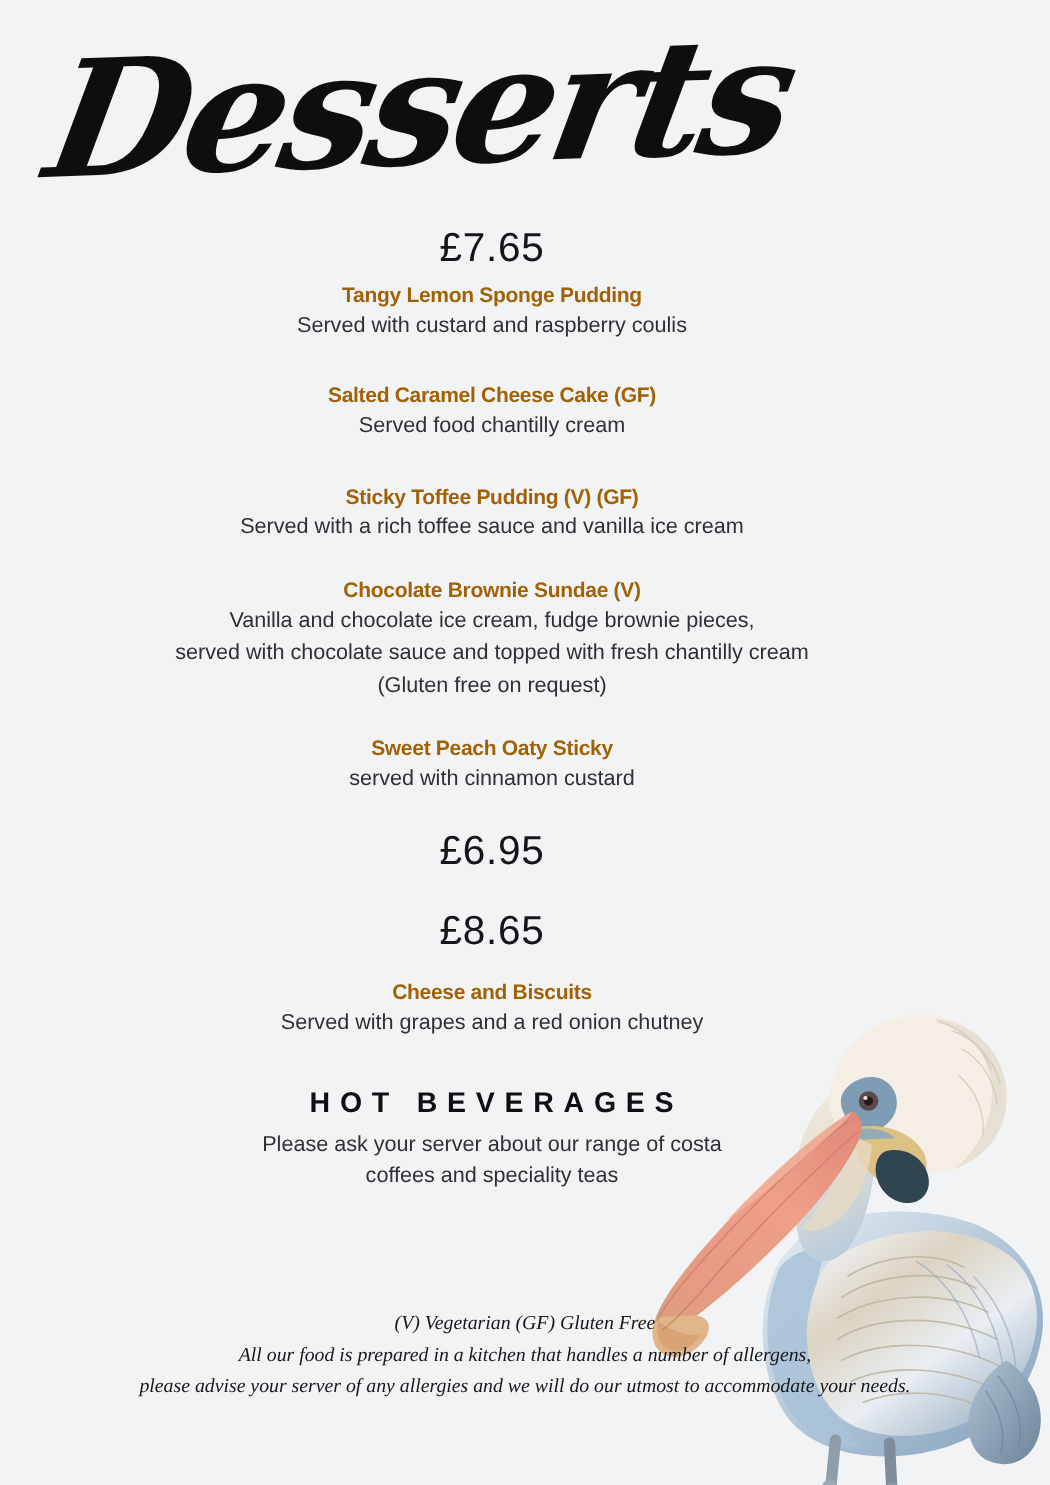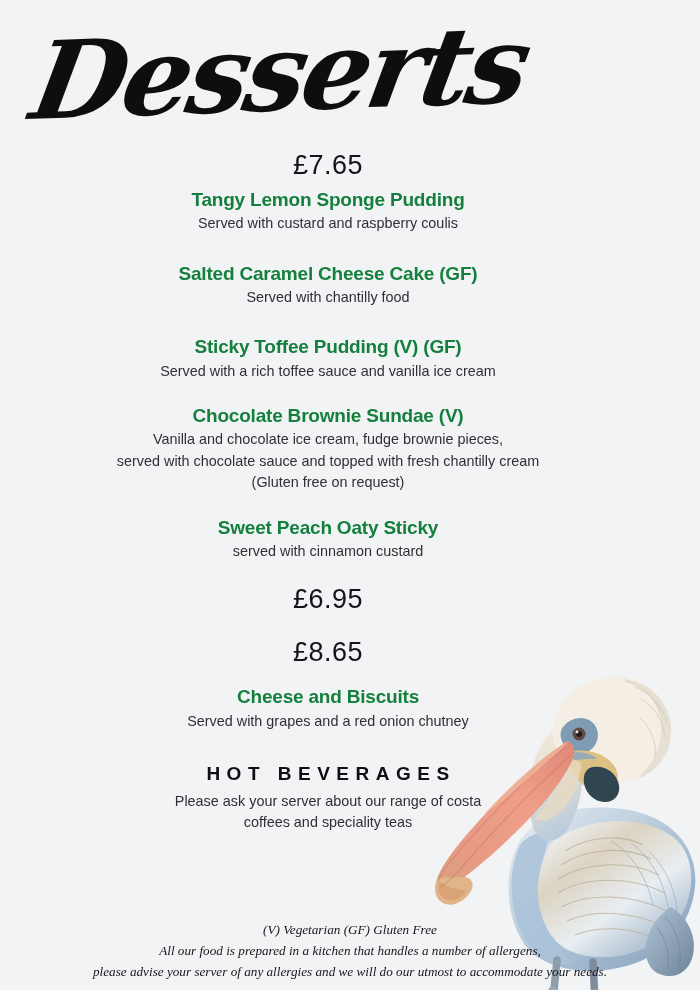--- a/index.html
+++ b/index.html
@@ -49,23 +49,23 @@
     letter-spacing:0.5px;
     color:#141518;
     line-height:1.18;
   }
 
   .item { margin-top:6px; }
 
   .item-name {
     font-family:"Liberation Sans", sans-serif;
     font-weight:bold;
-    font-size:19px;
+    font-size:14px;
     letter-spacing:-0.2px;
-    color:#15803d;
+    color:#a16207;
     line-height:1.28;
   }
 
   .item-desc {
     font-family:"Liberation Sans", sans-serif;
     font-weight:400;
     font-size:14.4px;
     color:#2e3033;
     line-height:1.42;
     margin-top:1px;
@@ -91,21 +91,21 @@
     font-family:"Liberation Sans", sans-serif;
     font-size:14.4px;
     color:#2e3033;
     line-height:1.45;
     margin-top:6px;
   }
 
   
   .footer {
     position:absolute;
-    left:0; top:920px;
+    left:0; top:872px;
     width:700px;
     text-align:center;
     font-family:"Liberation Serif", serif;
     font-style:italic;
     font-size:13.2px;
     color:#16171a;
     line-height:1.58;
   }
   .footer div { white-space:nowrap; }
 
@@ -134,21 +134,21 @@
 
       <div class="item">
         <div class="item-name">Tangy Lemon Sponge Pudding</div>
         <div class="item-desc">Served with custard and raspberry coulis</div>
       </div>
 
       <div class="gap-lg"></div>
 
       <div class="item">
         <div class="item-name">Salted Caramel Cheese Cake (GF)</div>
-        <div class="item-desc">Served with chantilly food</div>
+        <div class="item-desc">Served food chantilly cream</div>
       </div>
 
       <div class="gap-lg"></div>
 
       <div class="item">
         <div class="item-name">Sticky Toffee Pudding (V) (GF)</div>
         <div class="item-desc">Served with a rich toffee sauce and vanilla ice cream</div>
       </div>
 
       <div class="gap-md"></div>

